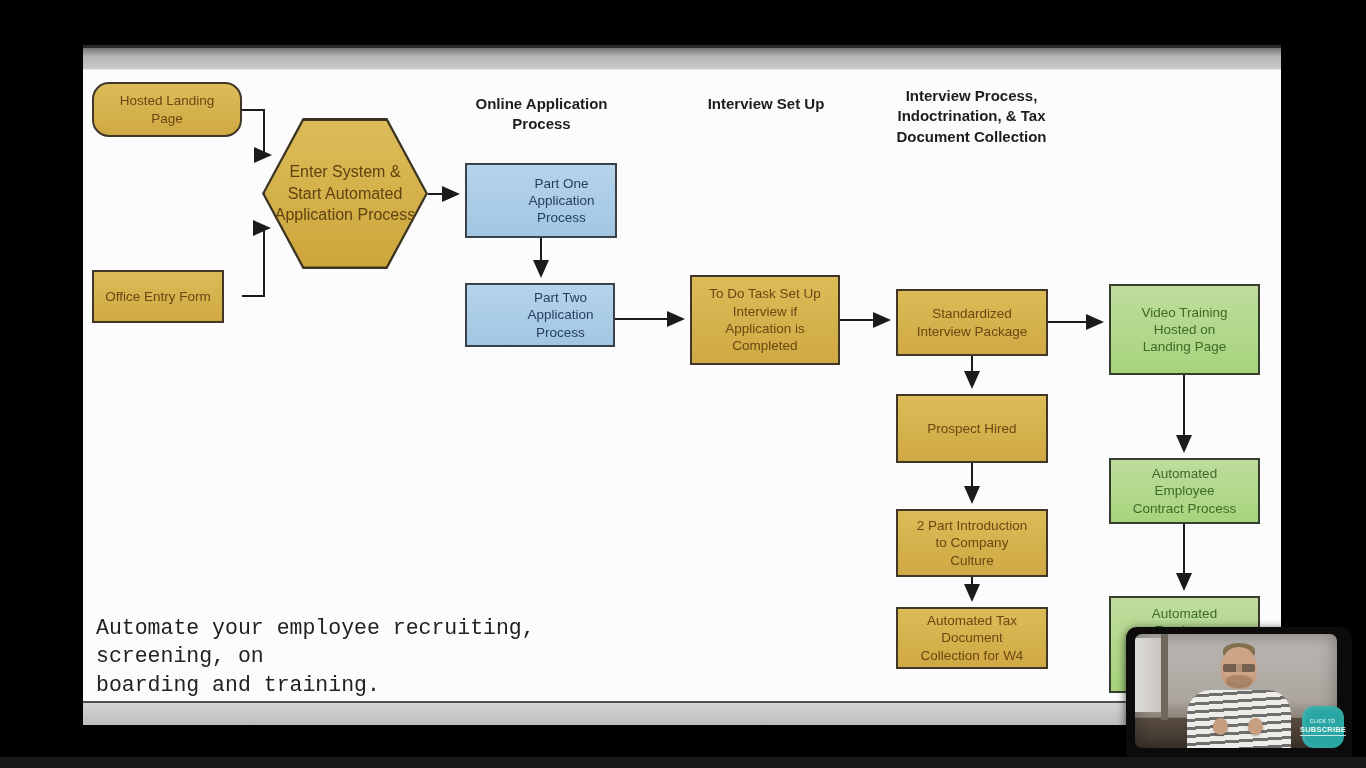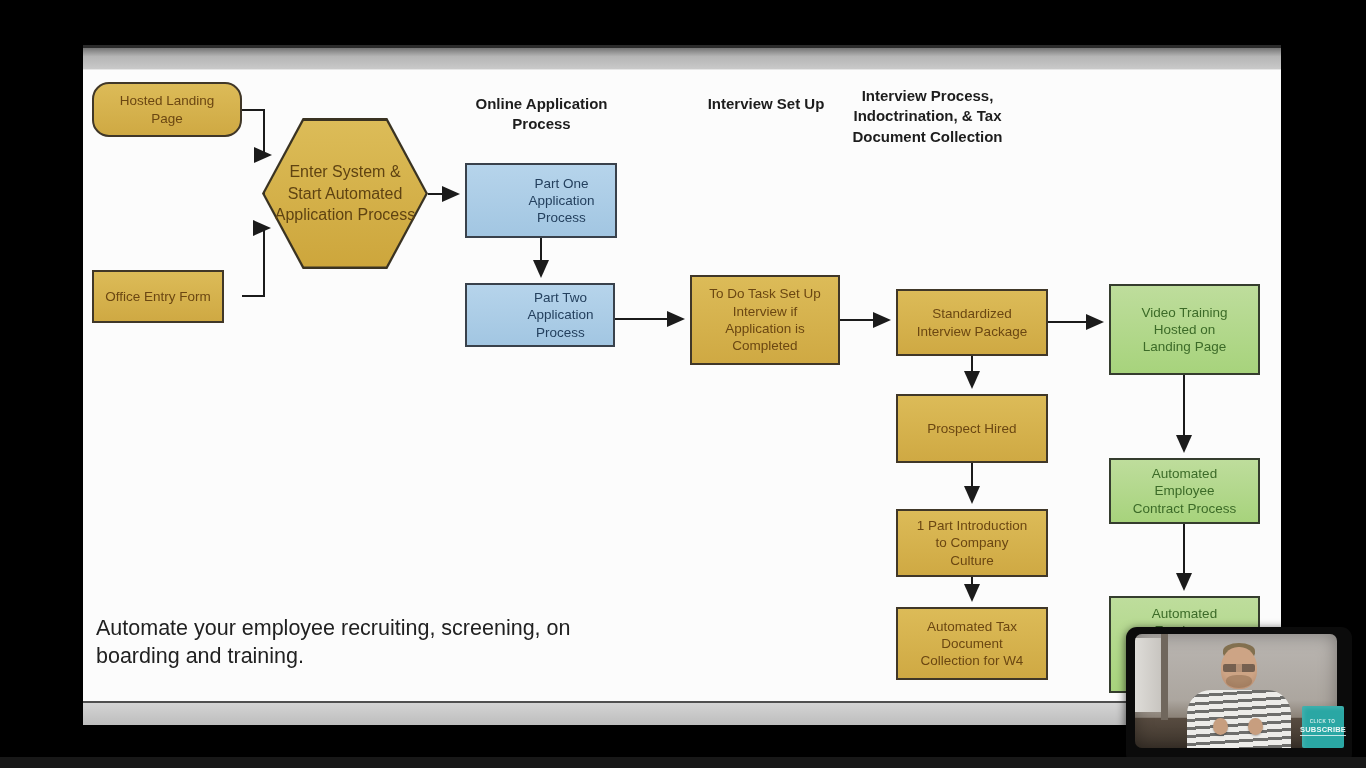--- a/index.html
+++ b/index.html
@@ -76,21 +76,21 @@
   .wc-hair { position:absolute; left:88px; top:9px; width:32px; height:16px; background:#82704f; border-radius:50% 50% 35% 35%; }
   .wc-head { position:absolute; left:86px; top:13px; width:36px; height:42px; background:radial-gradient(circle at 50% 40%, #cda485 55%, #b3876a); border-radius:48% 48% 42% 42%; }
   .wc-glasses { position:absolute; left:88px; top:30px; width:32px; height:8px; border-radius:2px;
     background:linear-gradient(90deg,rgba(45,40,36,.55) 0 40%,rgba(45,40,36,.15) 40% 60%,rgba(45,40,36,.55) 60% 100%); }
   .wc-beard { position:absolute; left:91px; top:41px; width:26px; height:13px; background:rgba(115,88,58,.38); border-radius:40% 40% 50% 50%; }
   .wc-torso { position:absolute; left:52px; top:56px; width:104px; height:58px; border-radius:24px 24px 0 0;
     background:repeating-linear-gradient(176deg,#edece9 0 5px,#6e6e6c 5px 8px); }
   .wc-hand { position:absolute; width:15px; height:17px; background:#c79e7f; border-radius:50%; box-shadow:0 1px 2px rgba(0,0,0,.3); }
   .subscribe {
     position:absolute; left:176px; top:79px; width:42px; height:42px;
-    background:#2aa7a4; color:#eef8f7; border-radius:2px;
+    background:#2aa7a4; color:#eef8f7; border-radius:12px;
     display:flex; flex-direction:column; align-items:center; justify-content:center;
     cursor:pointer; box-shadow:inset 2px 2px 4px rgba(255,255,255,.12);
   }
   .subscribe .l1 { font-size:6px; letter-spacing:.6px; transform:scale(.78); font-weight:bold; opacity:.85; }
   .subscribe .l2 { font-size:7.5px; font-weight:bold; letter-spacing:.2px; border-bottom:1px solid rgba(238,248,247,.8); padding-bottom:1px; margin-top:1px; }
 </style>
 </head>
 <body>
 
 <div class="stage">
@@ -116,21 +116,21 @@
         <path d="M889,529 V551" marker-end="url(#arr)"></path>
         <path d="M965,274 H1018" marker-end="url(#arr)"></path>
         <path d="M1101,327 V402" marker-end="url(#arr)"></path>
         <path d="M1101,476 V540" marker-end="url(#arr)"></path>
       </g>
     </svg>
 
     <div class="col-header" style="left:376px; top:40px; width:165px;margin-top:6px;">Online Application
 Process</div>
     <div class="col-header" style="left:593px; top:46px; width:180px;">Interview Set Up</div>
-    <div class="col-header" style="left:754px; top:38px; width:181px;">Interview Process,
+    <div class="col-header" style="left:798px; top:38px; width:181px;">Interview Process,
 Indoctrination, &amp; Tax
 Document Collection</div>
 
     <div class="node orange" style="left:9px; top:34px; width:150px; height:55px;border-radius:17px;">Hosted Landing
 Page</div>
     <div class="node orange" style="left:9px; top:222px; width:132px; height:53px;">Office Entry Form</div>
 
     <div class="hex" style="left:179px; top:70px; width:166px; height:151px;">
       <div class="hex-in"></div>
       <div class="hex-label">Enter System &amp;
@@ -146,37 +146,37 @@
 Process</div>
 
     <div class="node orange" style="left:813px; top:241px; width:152px; height:67px;">Standardized
 Interview Package</div>
 
     <div class="node orange" style="left:607px; top:227px; width:150px; height:90px;">To Do Task Set Up
 Interview if
 Application is
 Completed</div>
     <div class="node orange" style="left:813px; top:346px; width:152px; height:69px;">Prospect Hired</div>
-    <div class="node orange" style="left:813px; top:461px; width:152px; height:68px;">1 Part Introduction
+    <div class="node orange" style="left:813px; top:461px; width:152px; height:68px;">2 Part Introduction
 to Company
 Culture</div>
-    <div class="node orange" style="left:813px; top:559px; width:152px; height:73px;">Automated Tax
+    <div class="node orange" style="left:813px; top:559px; width:152px; height:62px;">Automated Tax
 Document
 Collection for W4</div>
 
     <div class="node green" style="left:1026px; top:236px; width:151px; height:91px;">Video Training
 Hosted on
 Landing Page</div>
     <div class="node green" style="left:1026px; top:410px; width:151px; height:66px;">Automated
 Employee
 Contract Process</div>
     <div class="node green top-align" style="left:1026px; top:548px; width:151px; height:97px;">Automated
 Employee</div>
 
-    <div class="caption" style="left:13px; top:566px; width:560px;">Automate your employee recruiting, screening, on
+    <div class="caption" style="left:13px; top:566px; width:560px;font-family:Liberation Mono, monospace;">Automate your employee recruiting, screening, on
 boarding and training.</div>
 
     <div class="slide-bottombar"></div>
   </div>
 
   <div class="webcam">
     <div class="webcam-video">
       <div class="wc-window-pane"></div>
       <div class="wc-window-frame"></div>
       <div class="wc-torso"></div>

